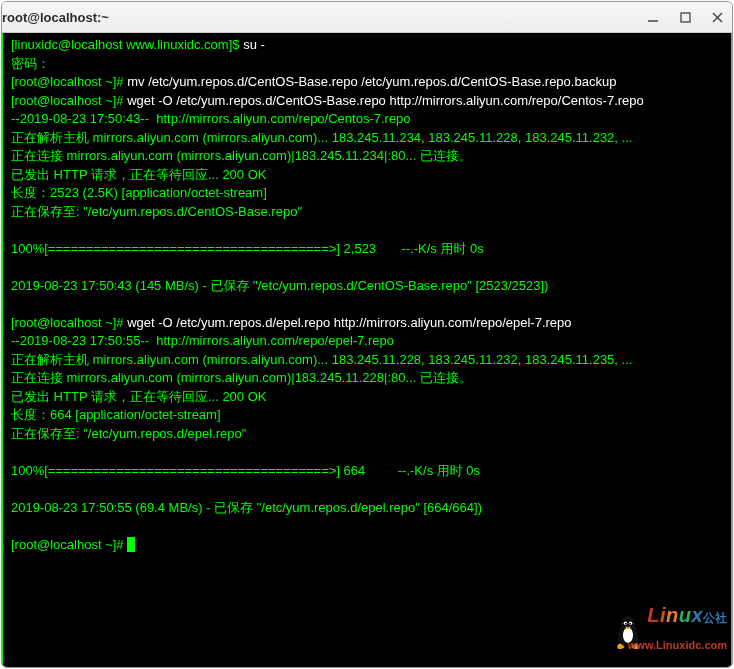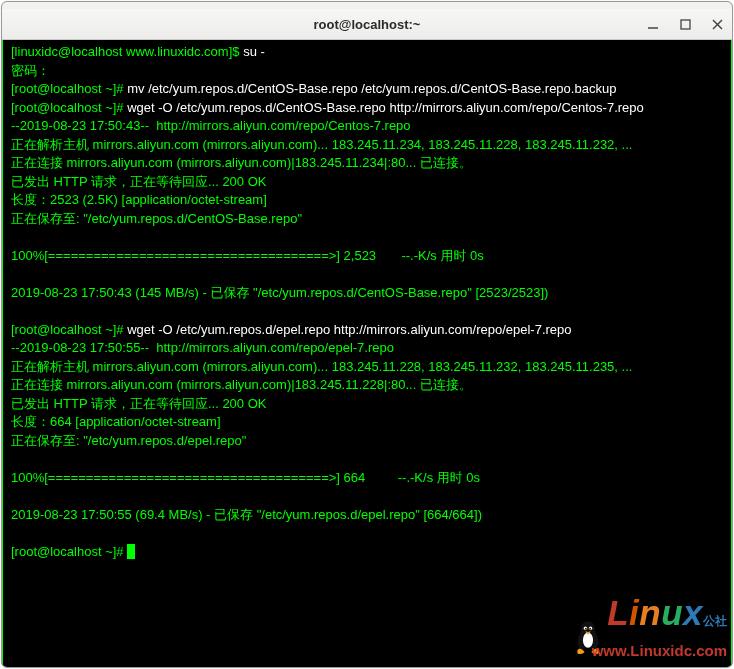--- a/index.html
+++ b/index.html
@@ -21,23 +21,21 @@
     box-shadow: 0 0 2px rgba(0,0,0,0.1);
     position: relative;
     overflow: hidden;
   }
   .titlebar {
     height: 30px;
     background: linear-gradient(#f7f7f5, #ececea);
     border-bottom: 1px solid #c8c8c6;
     display: flex;
     align-items: center;
-    justify-content: center;
     position: relative;
-    margin-top: 7px;
   }
   .titlebar .title {
     font-size: 13px;
     font-weight: 600;
     color: #2c2c2c;
   }
   .win-controls {
     position: absolute;
     right: 4px;
     top: 0;
@@ -92,30 +90,30 @@
     line-height: 1;
     pointer-events: none;
   }
   .logo .tux {
     display:inline-block;
     width:34px; height:38px;
     vertical-align:bottom;
     margin-right:2px;
   }
   .logo-main {
-    font-size: 35px;
+    font-size: 20px;
     letter-spacing: 0.5px;
   }
   .logo-main .L { color:#c0392b; }
   .logo-main .i1 { color:#d35400; }
   .logo-main .n { color:#e67e22; }
   .logo-main .u { color:#27ae60; }
   .logo-main .x { color:#2c7bb6; }
   .logo-sub { font-size:12px; color:#2c7bb6; font-style:normal; font-weight:600; }
-  .logo-url { font-size:15px; color:#c0392b; font-style:normal; font-weight:600; }
+  .logo-url { font-size:11px; color:#c0392b; font-style:normal; font-weight:600; }
 </style>
 </head>
 <body>
 
 <div class="window">
 
   <div class="titlebar">
     <span class="title">root@localhost:~</span>
     <div class="win-controls">
       <div class="win-btn">

